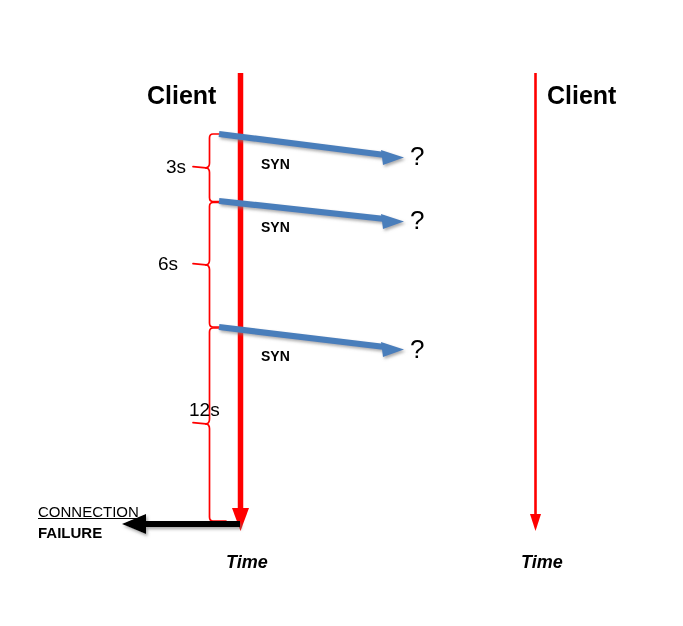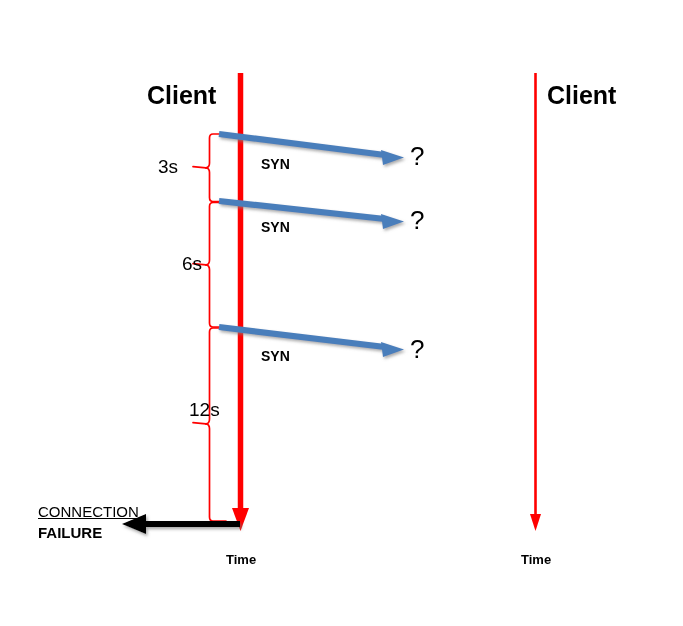--- a/index.html
+++ b/index.html
@@ -41,22 +41,23 @@
   }
   .qmark {
     font-size: 26px;
     font-weight: normal;
   }
   .timer-label {
     font-size: 19px;
     font-weight: normal;
   }
   .axis-label {
-    font-size: 13px;
+    font-size: 18px;
     font-weight: bold;
+    font-style: italic;
   }
   .failure-label {
     font-size: 15px;
     font-weight: normal;
     line-height: 1.35;
   }
 </style>
 </head>
 <body>
 
@@ -118,23 +119,23 @@
     <g filter="url(#softshadow2)">
       <line x1="240" y1="524" x2="143" y2="524" stroke="#000000" stroke-width="6" stroke-linecap="butt"></line>
       <polygon points="122,524 146,514 146,534" fill="#000000"></polygon>
     </g>
   </svg>
 
   <div class="lbl lane-title" style="left:147px; top:82px;">Client</div>
 
   <div class="lbl lane-title" style="left:547px; top:82px;">Client</div>
 
-  <div class="lbl timer-label" style="left:158px; top:157px;">3s</div>
+  <div class="lbl timer-label" style="left:166px; top:157px;">3s</div>
 
-  <div class="lbl timer-label" style="left:182px; top:254px;">6s</div>
+  <div class="lbl timer-label" style="left:158px; top:254px;">6s</div>
 
   <div class="lbl timer-label" style="left:160px; top:400px;margin-left:29px;">12s</div>
 
   <div class="lbl msg-label" style="left:261px; top:157px;">SYN</div>
 
   <div class="lbl msg-label" style="left:261px; top:220px;">SYN</div>
 
   <div class="lbl msg-label" style="left:261px; top:349px;">SYN</div>
 
   <div class="lbl qmark" style="left:410px; top:143px;">?</div>

